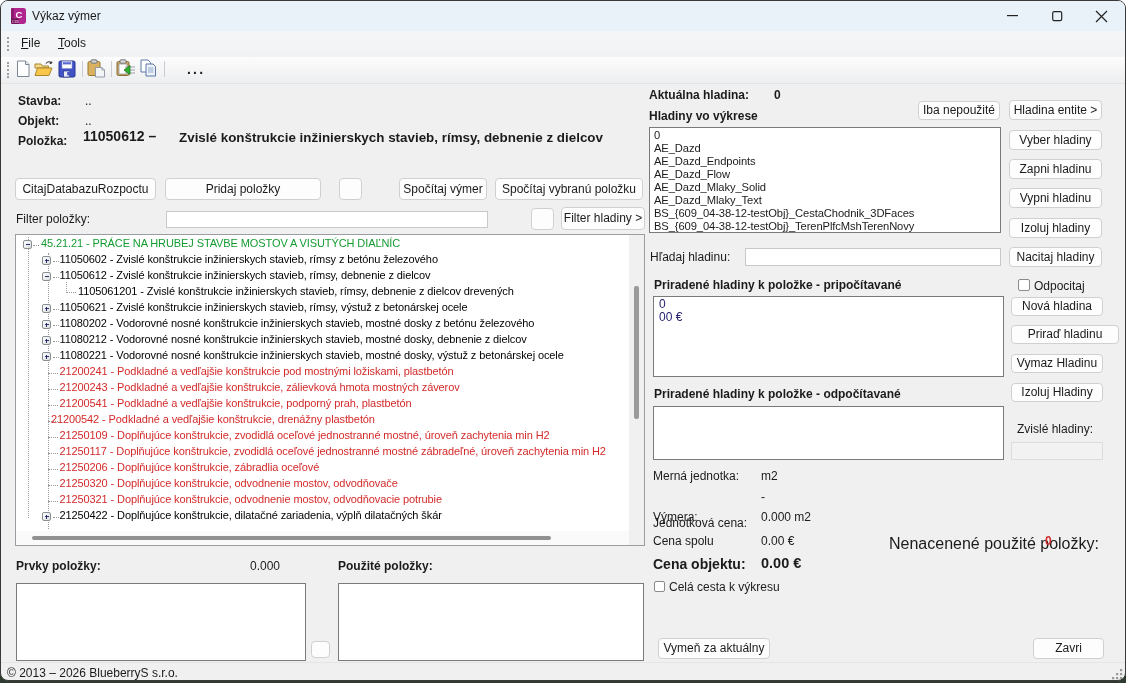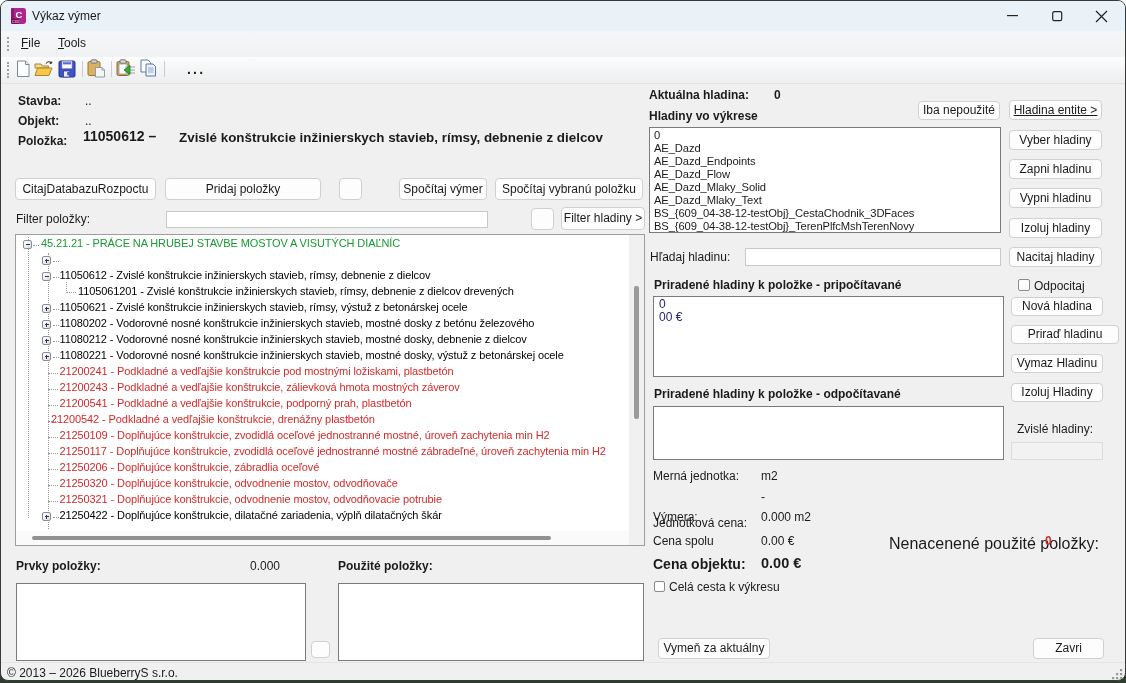--- a/index.html
+++ b/index.html
@@ -155,20 +155,21 @@
       <div style="position:absolute; left:32px; top:202px; width:10px; height:1px; border-top:1px dotted #9a9a9a;"></div>
       <div style="position:absolute; left:32px; top:218px; width:10px; height:1px; border-top:1px dotted #9a9a9a;"></div>
       <div style="position:absolute; left:32px; top:234px; width:10px; height:1px; border-top:1px dotted #9a9a9a;"></div>
       <div style="position:absolute; left:32px; top:250px; width:10px; height:1px; border-top:1px dotted #9a9a9a;"></div>
       <div style="position:absolute; left:32px; top:266px; width:10px; height:1px; border-top:1px dotted #9a9a9a;"></div>
       <div style="position:absolute; left:36.5px; top:282px; width:6px; height:1px; border-top:1px dotted #9a9a9a;"></div>
       <div class="trow green" style="left:25px; top:2px;">45.21.21 - PRÁCE NA HRUBEJ STAVBE MOSTOV A VISUTÝCH DIAĽNÍC</div>
       <div class="exp" style="left:7.0px; top:4.5px;">
           <i></i>
         </div>
+      <div class="trow" style="left:43.5px; top:18px;">11050602 - Zvislé konštrukcie inžinierskych stavieb, rímsy z betónu železového</div>
       <div class="exp" style="left:26.0px; top:20.5px;">
           <i></i>
           <u></u>
         </div>
       <div class="trow" style="left:43.5px; top:34px;">11050612 - Zvislé konštrukcie inžinierskych stavieb, rímsy, debnenie z dielcov</div>
       <div class="exp" style="left:26.0px; top:36.5px;">
           <i></i>
         </div>
       <div class="trow" style="left:62px; top:50px;">1105061201 - Zvislé konštrukcie inžinierskych stavieb, rímsy, debnenie z dielcov drevených</div>
       <div class="trow" style="left:43.5px; top:66px;">11050621 - Zvislé konštrukcie inžinierskych stavieb, rímsy, výstuž z betonárskej ocele</div>
@@ -213,21 +214,21 @@
     <div class="btn" style="left:310px; top:640px; width:19px; height:17px;"></div>
     <div class="lbl b" style="left:337px; top:558px;">Použité položky:</div>
     <div class="listbox" style="left:337px; top:582px; width:306px; height:78px;"></div>
 
     <div style="position:absolute; left:0; top:661px; width:100%; height:1px; background:#e5e5e5;"></div>
     <div class="lbl" style="left:6px; top:665px;">© 2013 – 2026 BlueberryS s.r.o.</div>
 
     <div class="lbl b" style="left:648px; top:87px;">Aktuálna hladina:</div>
     <div class="lbl b" style="left:773px; top:87px;">0</div>
     <div class="btn" style="left:917px; top:100px; width:82px; height:19px; line-height:17px;">Iba nepoužité</div>
-    <div class="btn" style="left:1008px; top:99px; width:93px; height:20px; line-height:18px;text-decoration:underline;">Hladina entite &gt;</div>
+    <div class="btn" style="left:1008px; top:99px; width:93px; height:20px; line-height:18px;">Hladina entite &gt;</div>
     <div class="lbl b" style="left:648px; top:108px;">Hladiny vo výkrese</div>
     <div class="listbox" id="layerlist" style="left:648px; top:126px; width:352px; height:106px; font-size:11.2px; letter-spacing:-0.1px; color:#1b1b1b; padding:0.5px 0 0 4px; line-height:13px;">0<br>AE_Dazd<br>AE_Dazd_Endpoints<br>AE_Dazd_Flow<br>AE_Dazd_Mlaky_Solid<br>AE_Dazd_Mlaky_Text<br>BS_{609_04-38-12-testObj}_CestaChodnik_3DFaces<br>BS_{609_04-38-12-testObj}_TerenPlfcMshTerenNovy</div>
     <div class="btn" style="left:1008px; top:129px; width:93px; height:20px; line-height:18px;">Vyber hladiny</div>
     <div class="btn" style="left:1008px; top:158px; width:93px; height:20px; line-height:18px;">Zapni hladinu</div>
     <div class="btn" style="left:1008px; top:187px; width:93px; height:20px; line-height:18px;">Vypni hladinu</div>
     <div class="btn" style="left:1008px; top:217px; width:93px; height:20px; line-height:18px;">Izoluj hladiny</div>
     <div class="btn" style="left:1008px; top:246px; width:93px; height:20px; line-height:18px;">Nacitaj hladiny</div>
     <div class="lbl" style="left:649px; top:249px;">Hľadaj hladinu:</div>
     <div class="input" style="left:744px; top:247px; width:256px; height:18px;"></div>
     <div class="lbl b" style="left:653px; top:277px;">Priradené hladiny k položke - pripočítavané</div>

